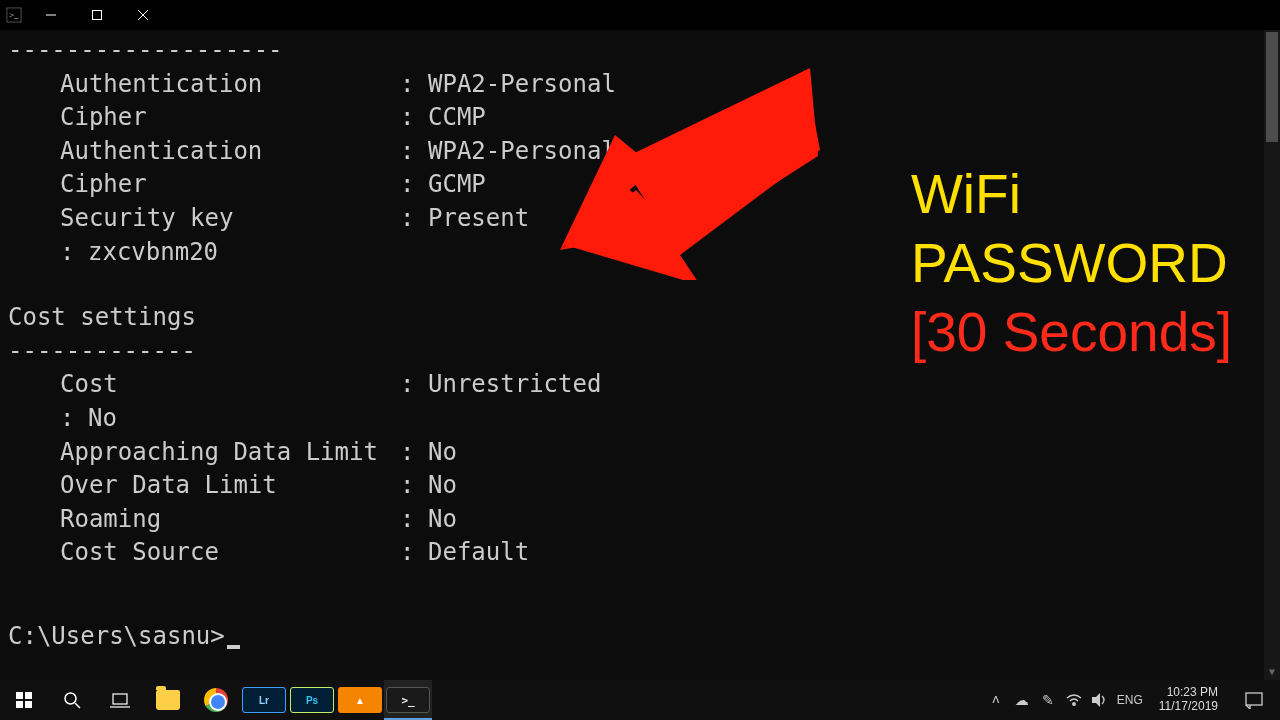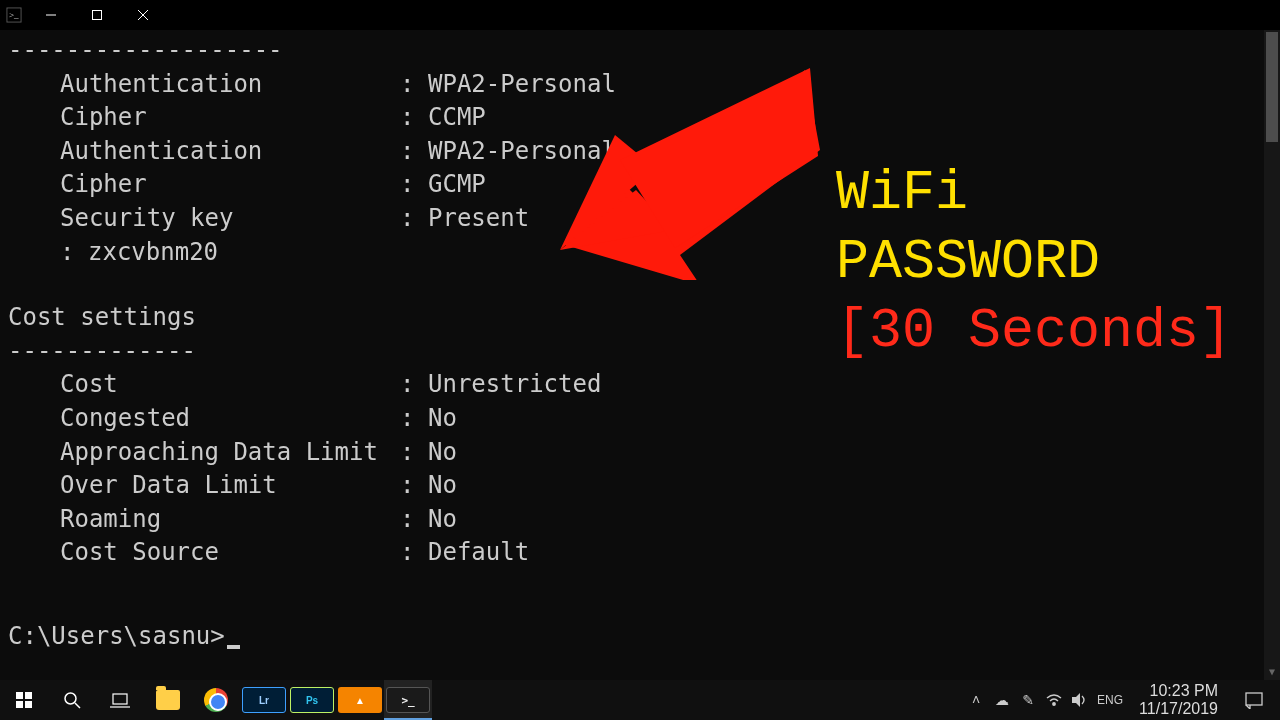--- a/index.html
+++ b/index.html
@@ -72,21 +72,21 @@
     background: #ccc;
     margin-left: 2px;
     margin-top: 20px;
   }
   
   .overlay {
     position: absolute;
     top: 130px;
     right: 48px;
     text-align: left;
-    font-family: Liberation Mono, monospace;
+    font-family: Liberation Sans, sans-serif;
     font-size: 55px;
     line-height: 1.25;
     pointer-events: none;
   }
   .ov-yellow { color: #ffe000; }
   .ov-red { color: #ff2a1a; }
   
   .arrow-overlay {
     position: absolute;
     top: 30px;
@@ -110,21 +110,21 @@
   .tb-item {
     width: 48px; height: 40px;
     display: flex; align-items: center; justify-content: center;
   }
   .tb-spacer { flex: 1; }
   .tray {
     display: flex; align-items: center; gap: 8px;
     padding-right: 6px;
   }
   .tray-icon { width: 18px; display: flex; align-items: center; justify-content: center; font-size: 14px; color: #ccc; }
-  .clock { text-align: right; font-size: 16px; line-height: 1.15; padding: 0 8px; color: #ddd; }
+  .clock { text-align: right; font-size: 12px; line-height: 1.15; padding: 0 8px; color: #ddd; }
   .notif {
     width: 40px; height: 40px;
     display: flex; align-items: center; justify-content: center;
   }
   
   .icon-box {
     width: 44px; height: 26px;
     display: flex; align-items: center; justify-content: center;
     font-size: 10px; font-weight: bold;
     border-radius: 3px;
@@ -194,21 +194,21 @@
       <div class="row indent"><span class="key">Security key          </span><span class="sep">: </span><span class="val">Present</span></div>
       <div class="row indent"><span class="sep">: </span><span class="val">zxcvbnm20</span></div>
     </div>
 
   <div style="height:32px"></div>
   <div class="row">Cost settings</div>
   <div class="row">-------------</div>
 
   <div id="cost-rows">
       <div class="row indent"><span class="key">Cost                  </span><span class="sep">: </span><span class="val">Unrestricted</span></div>
-      <div class="row indent"><span class="key">Congested             </span><span class="sep">: </span><span class="val">No</span></div>
+      <div class="row indent"><span class="sep">: </span><span class="val">No</span></div>
       <div class="row indent"><span class="key">Approaching Data Limit</span><span class="sep">: </span><span class="val">No</span></div>
       <div class="row indent"><span class="key">Over Data Limit       </span><span class="sep">: </span><span class="val">No</span></div>
       <div class="row indent"><span class="key">Roaming               </span><span class="sep">: </span><span class="val">No</span></div>
       <div class="row indent"><span class="key">Cost Source           </span><span class="sep">: </span><span class="val">Default</span></div>
     </div>
 
   <div class="prompt-line">
     <span>C:\Users\sasnu&gt;</span>
     <span class="cursor"></span>
   </div>

